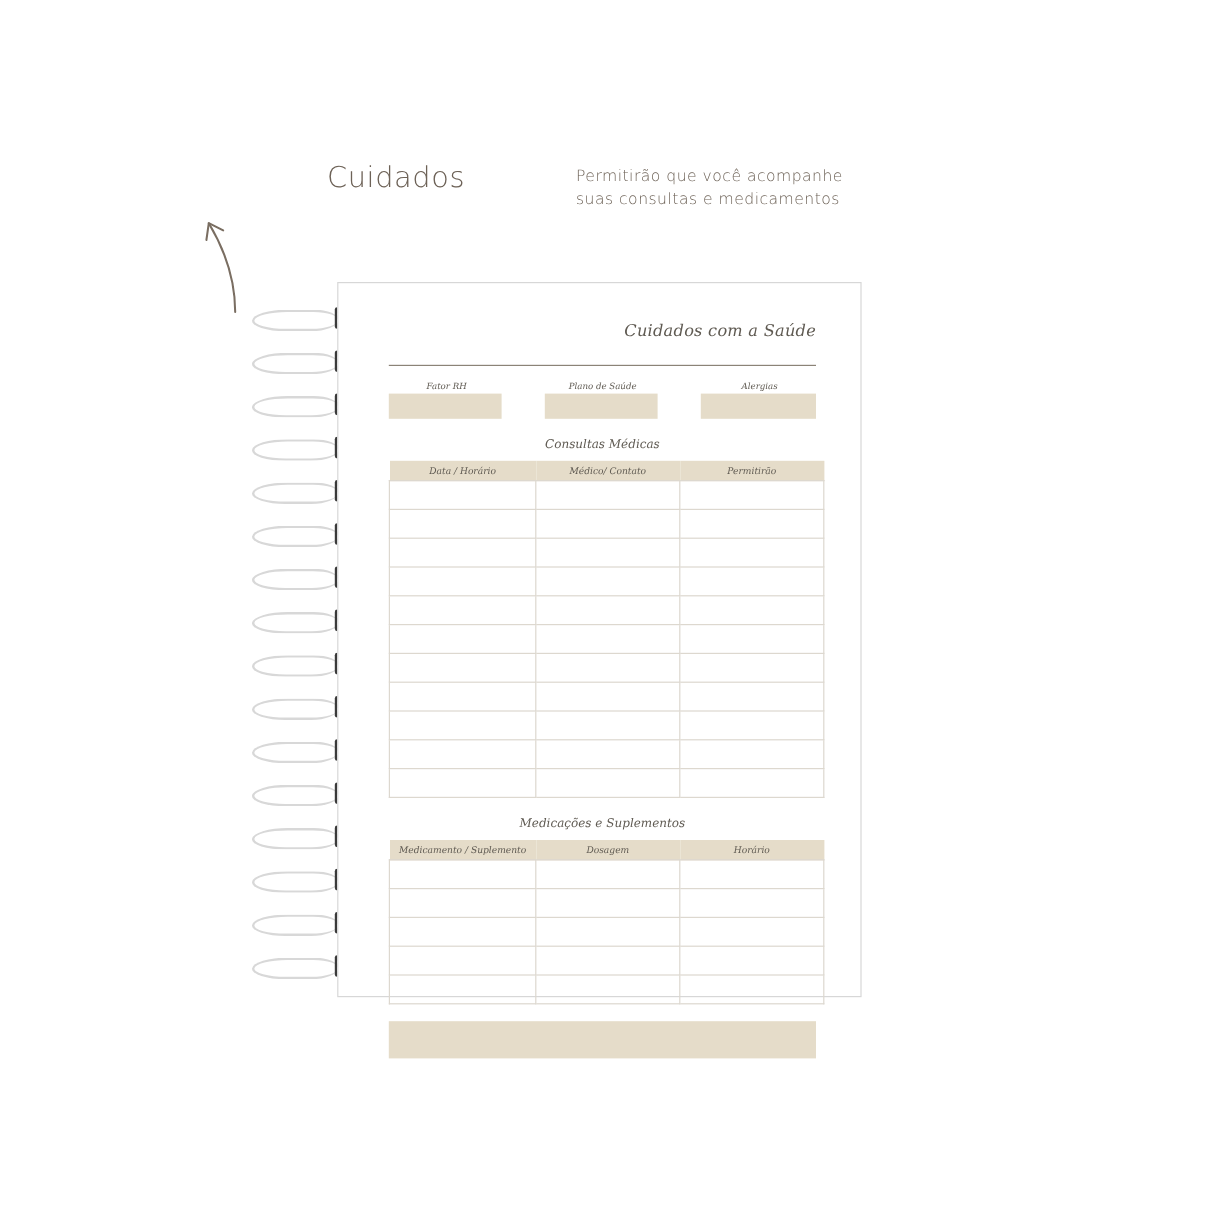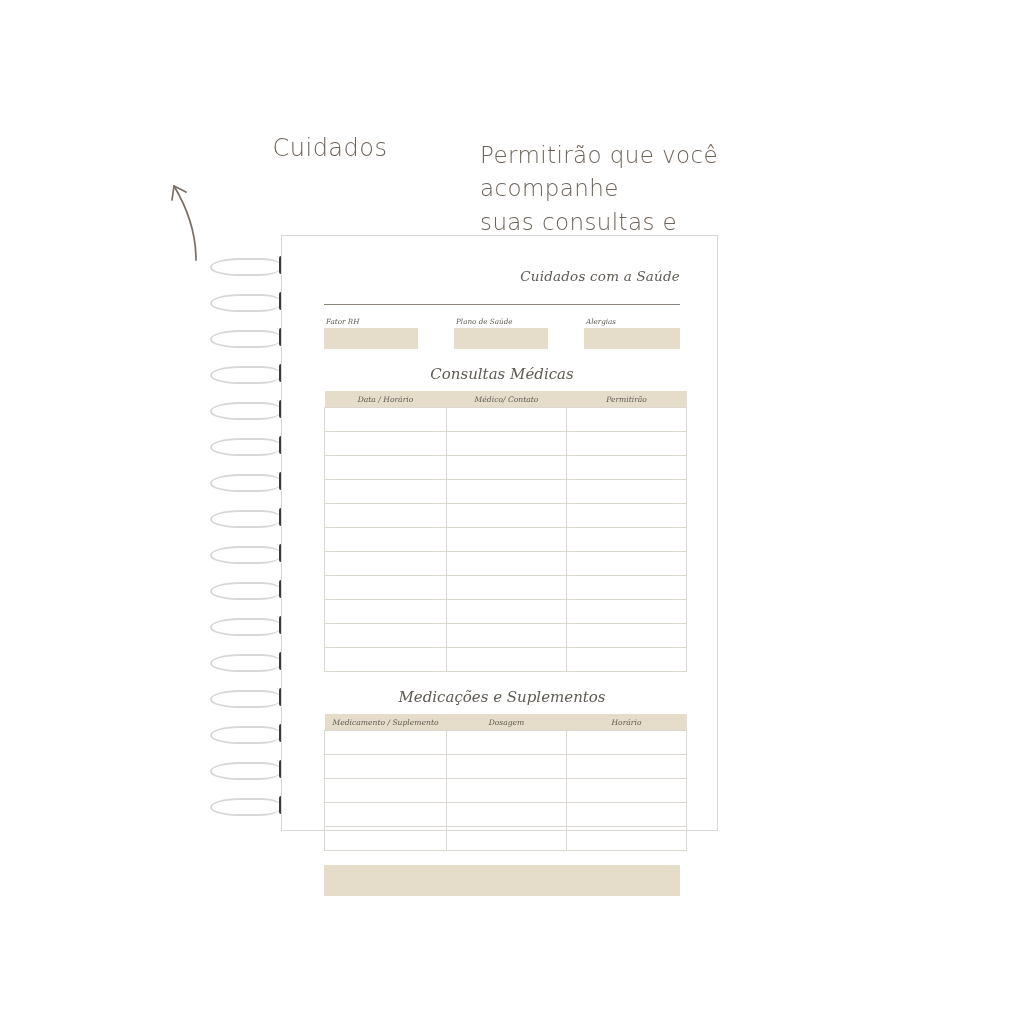--- a/index.html
+++ b/index.html
@@ -30,21 +30,21 @@
     font-weight: 300;
   }
   .headline .l2 { display: block; }
 
   .subline {
     position: absolute;
     left: 480px;
     top: 139px;
     width: 380px;
     color: #6d6257;
-    font-size: 23px;
+    font-size: 13px;
     line-height: 1.45;
     letter-spacing: 0.4px;
     font-family: "DejaVu Sans", sans-serif;
     font-weight: 300;
   }
 
   .arrow {
     position: absolute;
     left: 160px;
     top: 172px;
@@ -129,20 +129,21 @@
     font-size: 13.5px;
     color: #5f5a52;
     letter-spacing: 0.2px;
   }
 
   
   .info-row {
     display: flex;
     margin-top: 12px;
     gap: 17px;
+    text-align: center;
   }
   .info-cell { position: relative; }
   .info-cell.c1 { width: 118px; }
   .info-cell.c2 { width: 118px; margin-left: 0; }
   .info-cell.c3 { width: 120px; }
   .info-label {
     font-family: "DejaVu Serif", serif;
     font-style: italic;
     font-size: 7.2px;
     color: #5f5a52;
@@ -152,21 +153,21 @@
   .info-box {
     height: 21px;
     background: #e5dcc9;
   }
   .info-gap { width: 2px; }
 
   .section-title {
     text-align: center;
     font-family: "DejaVu Serif", serif;
     font-style: italic;
-    font-size: 15px;
+    font-size: 10px;
     color: #5f5a52;
     margin-top: 16px;
     margin-bottom: 8px;
   }
 
   table.grid {
     width: 356px;
     border-collapse: collapse;
     table-layout: fixed;
     border-radius: 11px;

